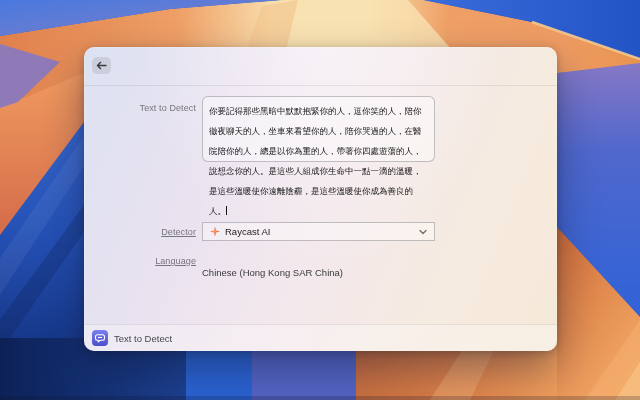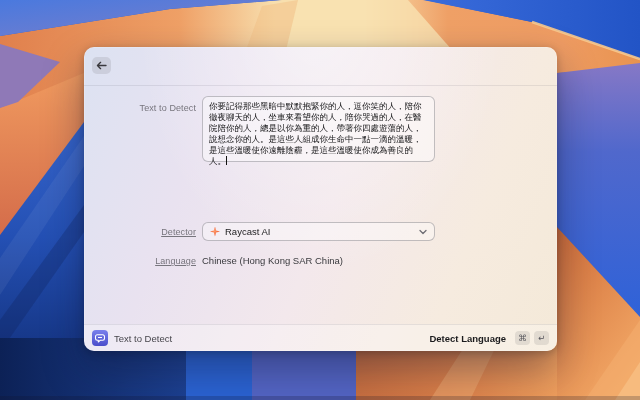--- a/index.html
+++ b/index.html
@@ -33,41 +33,41 @@
   .frow { position:absolute; left:0; right:0; }
   .flabel {
     position:absolute; left:0; width:112px; text-align:right;
     font-size:9px; color:#77757d; letter-spacing:.1px;
   }
 
   .textarea {
     position:absolute; left:118px; top:10px; width:233px; height:66px;
     border:1px solid rgba(70,70,80,.32); border-radius:6px;
     background:rgba(255,255,255,.42);
-    padding:4px 6px; font-size:8.5px; line-height:11px; color:#141416;
+    padding:4px 6px; font-size:8.5px; line-height:20px; color:#141416;
     word-break:break-all; cursor:text;
   }
   .caret { display:inline-block; width:1px; height:9px; background:#111; vertical-align:-1px; }
 
   .dropdown {
     position:absolute; left:118px; top:0; width:233px; height:19px;
-    border:1px solid rgba(70,70,80,.32); border-radius:6px;
+    border:1px solid rgba(70,70,80,.32); border-radius:0;
     background:rgba(255,255,255,.38);
     display:flex; align-items:center; padding:0 7px; gap:5px; cursor:pointer;
   }
   .ai-star {
     width:10px; height:10px; flex:0 0 auto;
     background:radial-gradient(circle at 45% 40%, #ff9d6d 0%, #ef5c31 55%, #d8381f 100%);
     clip-path:polygon(50% 0%, 61% 39%, 100% 50%, 61% 61%, 50% 100%, 39% 61%, 0% 50%, 39% 39%);
   }
   .dd-value { font-size:9.5px; color:#1c1c1e; }
   .dd-chevron { margin-left:auto; display:flex; }
   .dd-chevron svg { width:8px; height:6px; }
 
-  .lang-value { position:absolute; left:118px; top:0; font-size:9.5px; color:#3a3a3e; }
+  .lang-value { position:absolute; left:118px; top:12px; font-size:9.5px; color:#3a3a3e; }
 
   .win-footer {
     position:absolute; left:0; right:0; bottom:0; height:27px;
     border-top:1px solid rgba(60,60,80,.10);
     background:rgba(255,255,255,.28);
     display:flex; align-items:center; padding:0 8px; gap:6px;
   }
   .app-icon { width:16px; height:16px; flex:0 0 auto; }
   .footer-cmd { font-size:9.5px; color:#47464c; }
   .footer-right { margin-left:auto; display:flex; align-items:center; gap:4px; cursor:pointer; }
@@ -199,21 +199,16 @@
           <linearGradient id="appg" x1="0" y1="0" x2="0" y2="1">
             <stop offset="0" stop-color="#7a80ec"></stop>
               <stop offset="1" stop-color="#4a4ecb"></stop>
           </linearGradient>
         </defs>
         <rect width="16" height="16" rx="4" fill="url(#appg)"></rect>
         <path d="M5.2 4.8h5.6a1.7 1.7 0 0 1 1.7 1.7v2a1.7 1.7 0 0 1-1.7 1.7H8.4L6.3 12V10.2h-1.1a1.7 1.7 0 0 1-1.7-1.7v-2a1.7 1.7 0 0 1 1.7-1.7Z" fill="none" stroke="#ffffff" stroke-width="1.1" stroke-linejoin="round"></path>
         <path d="M6.4 7.5h3.2" stroke="#ffffff" stroke-width="1" stroke-linecap="round"></path>
       </svg>
       <span class="footer-cmd">Text to Detect</span>
-      <div class="footer-right">
-        <span class="action-label">Detect Language</span>
-        <span class="key-badge">⌘</span>
-        <span class="key-badge">↵</span>
-      </div>
     </div>
 
   </div>
 </div>
 
 </body></html>

